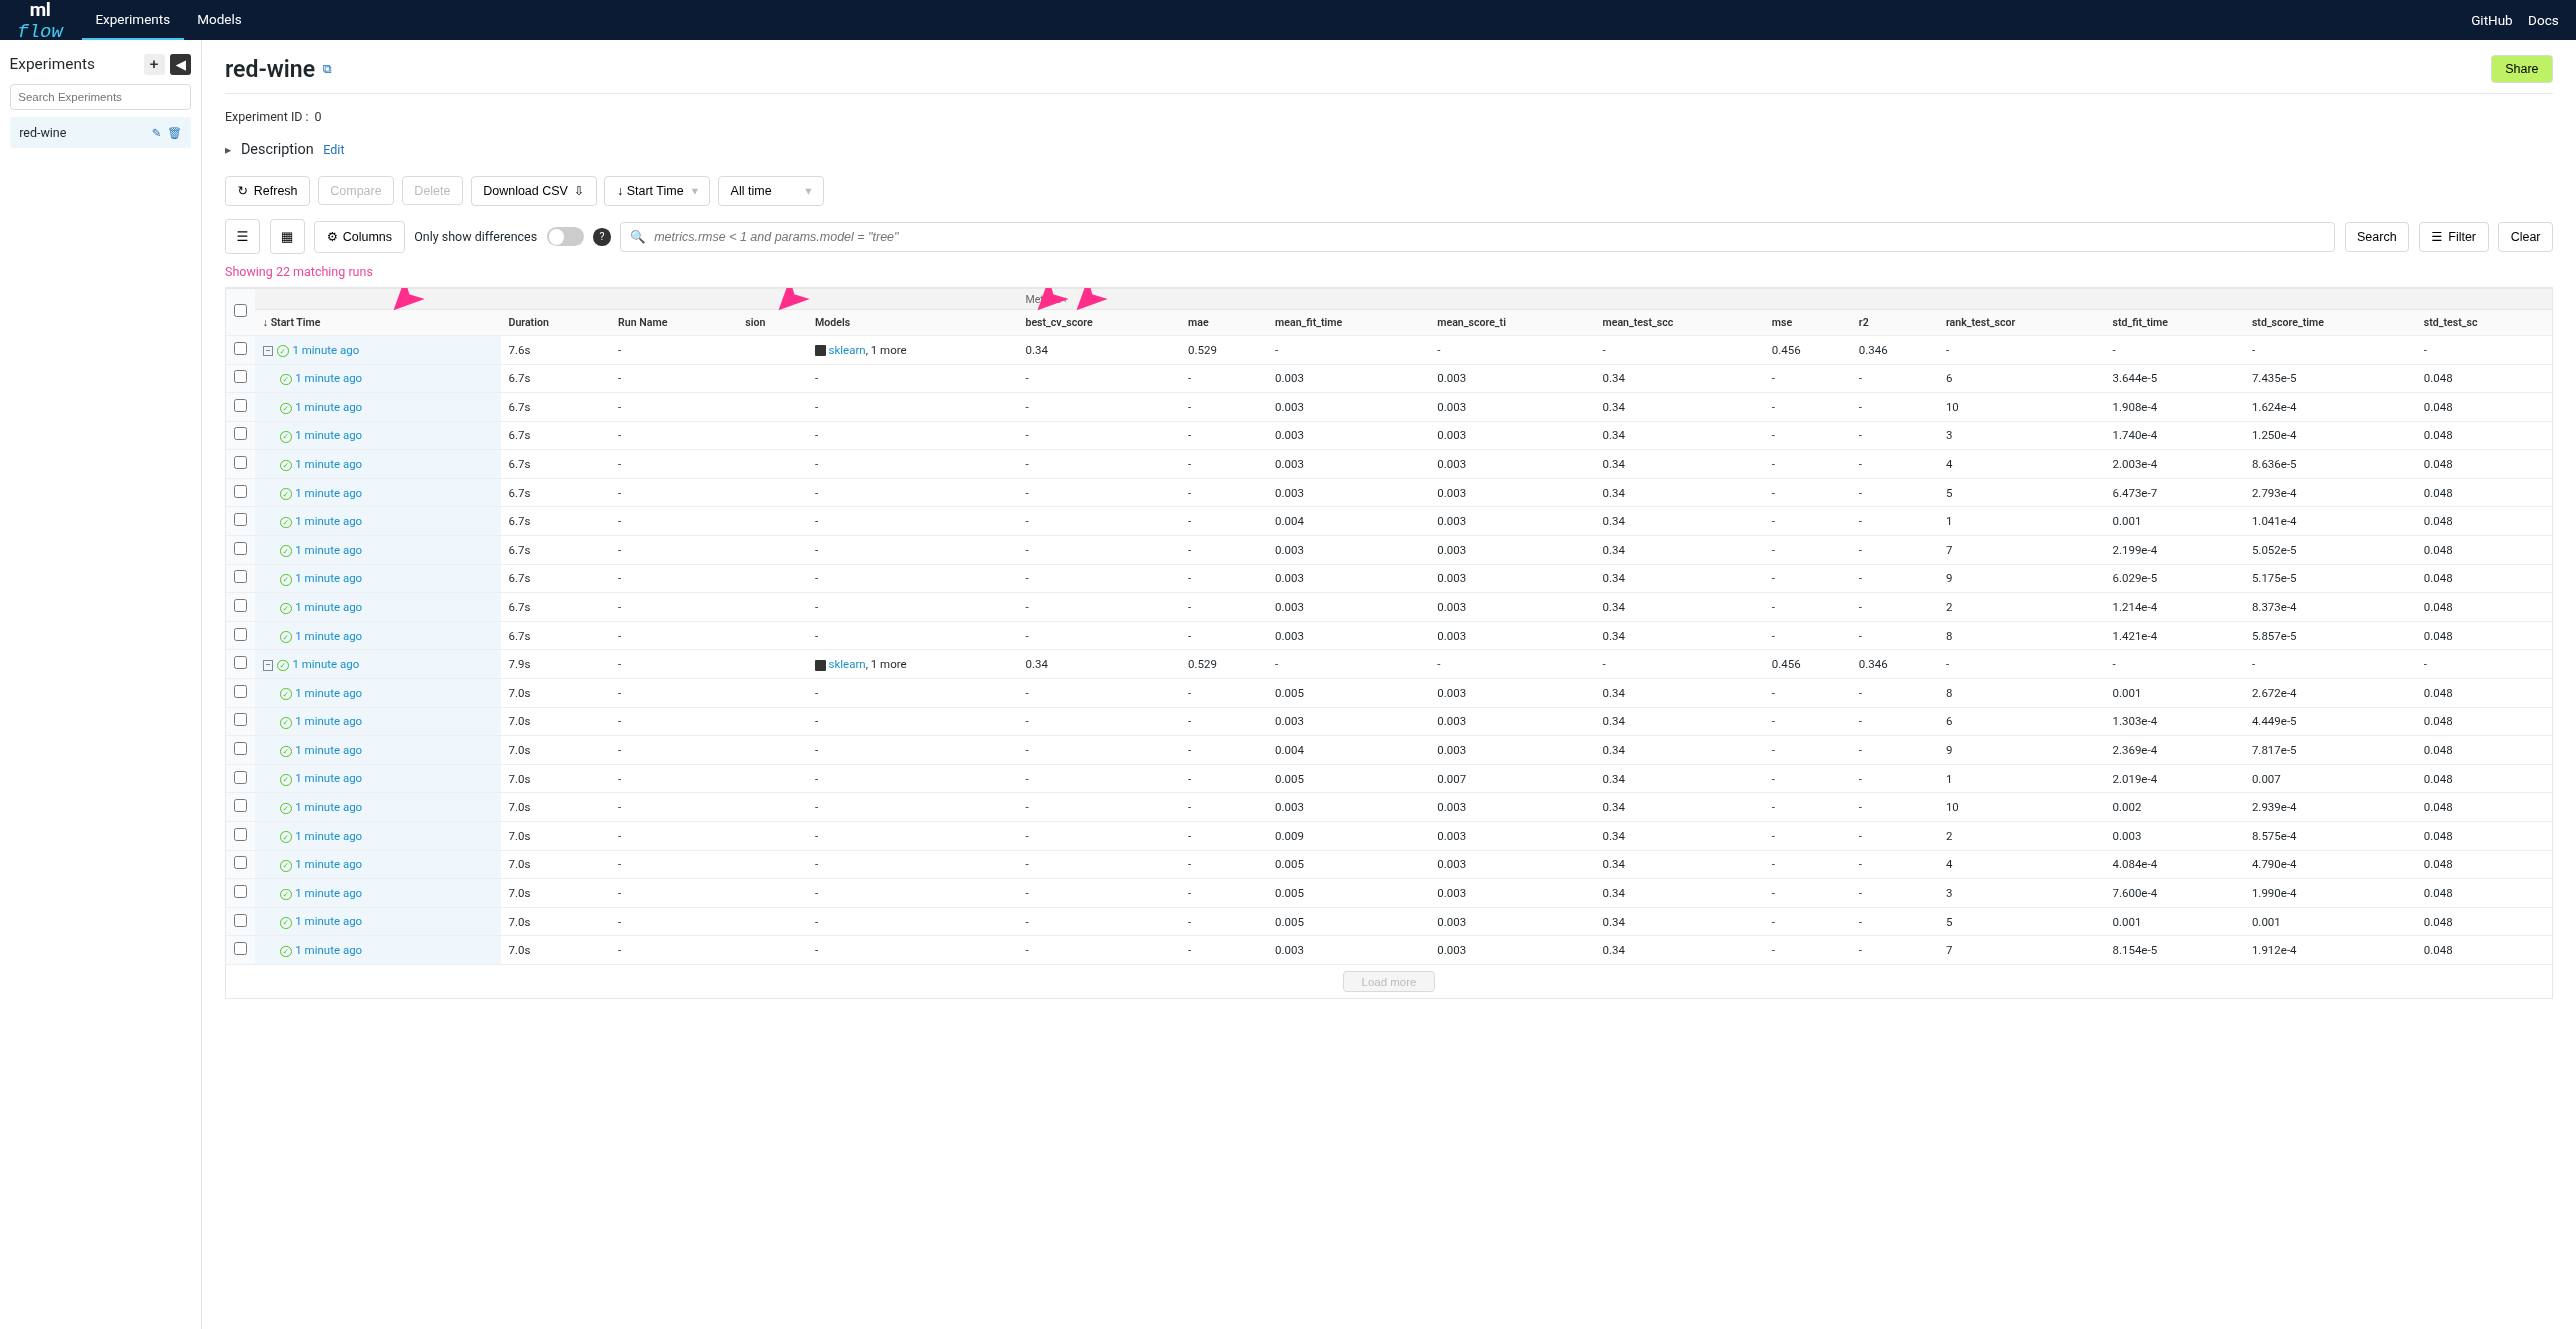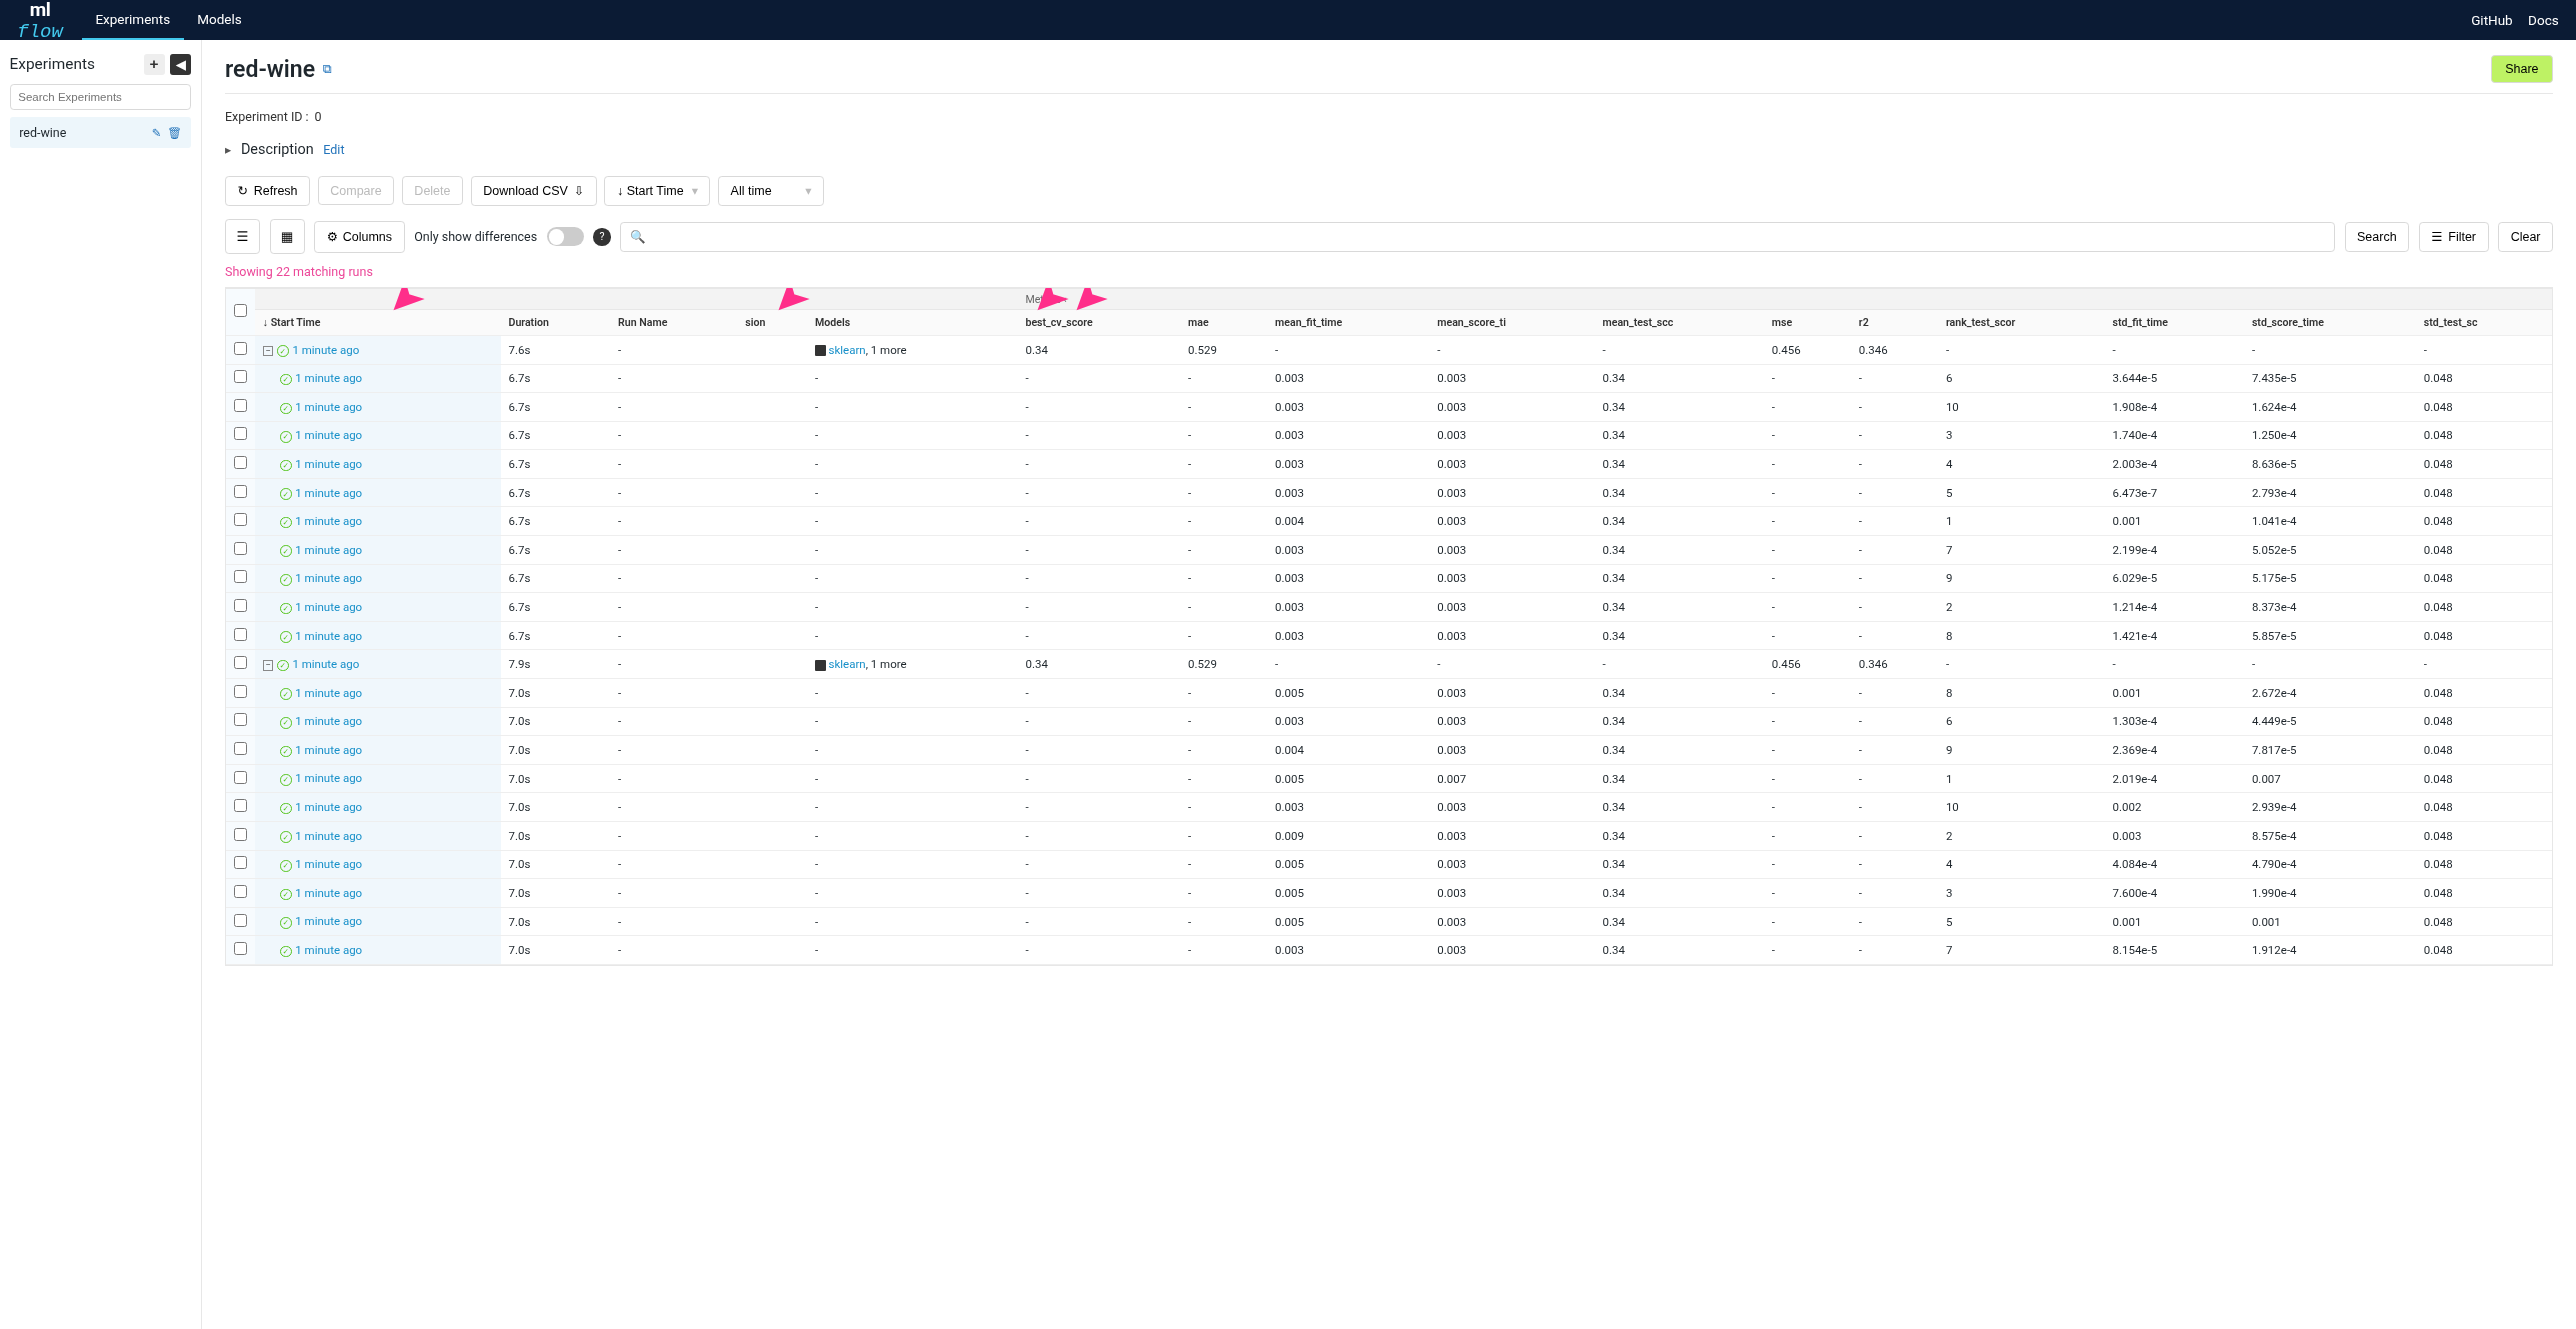--- a/index.html
+++ b/index.html
@@ -148,20 +148,21 @@
         </button>
       <button class="colsbtn">
           <span>⚙</span>
           <span>Columns</span>
         </button>
       <span class="difflabel">Only show differences</span>
       <div class="toggle"></div>
       <span class="help">?</span>
       <div class="searchwrap">
         <span>🔍</span>
+        <input placeholder="metrics.rmse &lt; 1 and params.model = &quot;tree&quot;" style="">
       </div>
       <button class="btn">Search</button>
       <button class="btn">
           <span>☰</span>
           <span>Filter</span>
         </button>
       <button class="btn">Clear</button>
     </div>
 
     <div class="matching">Showing 22 matching runs</div>
@@ -612,16 +613,17 @@
               <td>0.34</td>
               <td>-</td>
               <td>-</td>
               <td>7</td>
               <td>8.154e-5</td>
               <td>1.912e-4</td>
               <td>0.048</td>
             </tr>
           </tbody>
       </table>
+      <div class="loadmore"><button>Load more</button></div>
     </div>
   </div>
 </div>
 
 
 </body></html>

